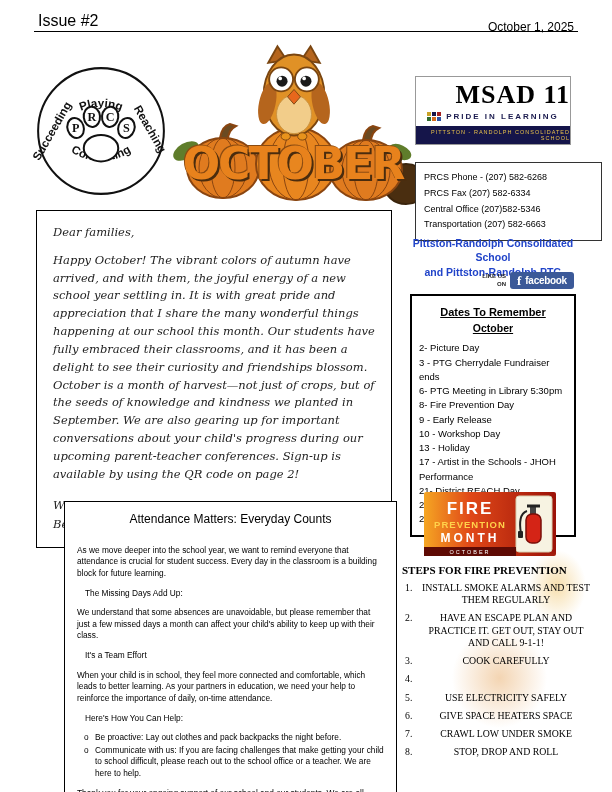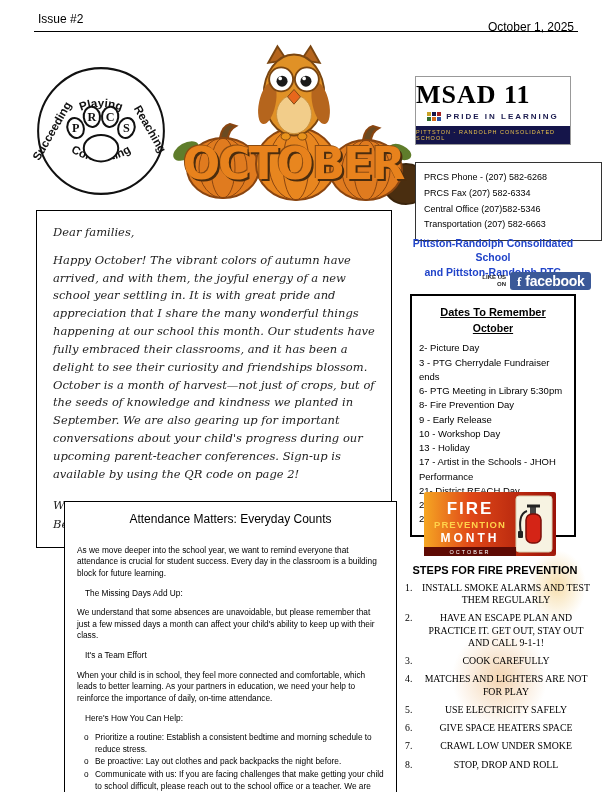--- a/index.html
+++ b/index.html
@@ -1,58 +1,58 @@
 <!DOCTYPE html>
 <html><head>
 <meta charset="utf-8">
 <style>
   html,body{margin:0;padding:0;background:#e9e9e9;}
   body{font-family:"Liberation Sans",sans-serif;color:#000;}
   .page{position:relative;width:612px;height:792px;margin:0 auto;background:#fff;overflow:hidden;box-shadow:0 0 6px rgba(0,0,0,.25);}
 
   
-  .header-issue{position:absolute;left:38px;top:12px;font-size:12px;}
+  .header-issue{position:absolute;left:38px;top:12px;font-size:16px;}
   .header-date{position:absolute;right:38px;top:20px;font-size:12px;}
   .header-rule{position:absolute;left:34px;right:34px;top:31px;border-top:1.2px solid #000;}
 
   
   .prcs-logo{position:absolute;left:30px;top:60px;width:142px;height:142px;}
   .prcs-word{font-family:"Liberation Sans",sans-serif;font-weight:bold;font-size:11.5px;fill:#111;}
   .prcs-letter{font-family:"Liberation Serif",serif;font-weight:bold;font-size:12px;fill:#111;}
 
   
   .masthead{position:absolute;left:168px;top:44px;width:250px;height:168px;}
   .pumpkins{position:absolute;left:0;top:62px;width:250px;height:100px;}
   .owl{position:absolute;left:80px;top:-2px;width:92px;height:106px;z-index:3;}
   .october-title{position:absolute;left:0;top:94px;width:100%;text-align:center;z-index:2;
     font-family:"DejaVu Sans",sans-serif;font-weight:bold;font-size:44px;letter-spacing:-2px;
     color:#e8821c;text-shadow:2px 2px 0 #4a2c0e,-1px -1px 0 #8a4b12;}
 
   
-  .msad-box{position:absolute;left:415px;top:76px;width:156px;border:1px solid #999;background:#fff;text-align:left;box-sizing:border-box;}
+  .msad-box{position:absolute;left:415px;top:76px;width:156px;border:1px solid #999;background:#fff;text-align:right;box-sizing:border-box;}
   .msad-name{font-family:"Liberation Serif",serif;font-weight:bold;font-size:26px;letter-spacing:1px;padding-top:5px;line-height:1;}
   .msad-tagline-row{display:flex;align-items:center;justify-content:center;gap:5px;padding:4px 0 5px;}
   .mosaic{display:grid;grid-template-columns:repeat(3,4px);gap:1px;}
   .mosaic span{width:4px;height:4px;display:block;}
   .msad-tagline{font-size:8px;font-weight:bold;letter-spacing:2px;color:#1a1a4e;}
   .msad-bar{background:#15154a;color:#e8c14a;font-size:5.5px;letter-spacing:1px;padding:3px 0;}
 
   
   .contact-box{position:absolute;left:415px;top:162px;width:187px;border:1px solid #333;padding:7px 8px;font-size:9px;line-height:1.75;box-sizing:border-box;background:#fff;}
 
   
   .school-block{position:absolute;left:405px;top:237px;width:176px;text-align:center;font-size:10.5px;font-weight:bold;line-height:1.3;color:#2144c9;}
   .school-ptg{margin-top:2px;}
 
   
   .fb-badge{position:absolute;left:478px;top:272px;display:flex;align-items:center;gap:4px;cursor:pointer;}
   .fb-like{font-size:6px;font-weight:bold;color:#222;text-align:right;line-height:1.2;width:28px;}
   .fb-lockup{display:flex;align-items:center;gap:4px;background:#3b5998;border-radius:3px;padding:2px 7px;color:#fff;}
   .fb-f{font-weight:bold;font-size:13px;font-family:"Liberation Serif",serif;line-height:1;}
-  .fb-brand{font-weight:bold;font-size:14px;letter-spacing:-.3px;line-height:1;}
+  .fb-brand{font-weight:bold;font-size:10px;letter-spacing:-.3px;line-height:1;}
 
   
   .dates-box{position:absolute;left:410px;top:294px;width:166px;border:2px solid #000;padding:8px 7px;box-sizing:border-box;font-size:9.5px;line-height:1.5;background:#fff;}
   .dates-title{text-align:center;font-weight:bold;font-size:11px;text-decoration:underline;}
   .dates-subtitle{text-align:center;font-weight:bold;font-size:10.5px;text-decoration:underline;margin-bottom:5px;}
 
   
   .letter-box{position:absolute;left:36px;top:210px;width:356px;min-height:287px;box-sizing:border-box;border:1px solid #000;padding:13px 16px;background:#fff;
     font-family:"DejaVu Serif",serif;font-style:italic;font-size:11.5px;line-height:1.55;color:#222;}
   .letter-body{margin:10px 0 14px;}
@@ -62,21 +62,21 @@
   .attendance-box{position:absolute;left:64px;top:501px;width:333px;min-height:255px;box-sizing:border-box;border:1px solid #000;padding:9px 12px;background:#fff;font-size:8.3px;line-height:1.4;}
   .att-title{text-align:center;margin-bottom:17px;font-size:12px;}
   .att-p{margin:0 0 8px;}
   .att-h{text-align:left;margin:8px;}
   .att-bullets{margin:0 0 8px;padding:0;list-style:none;}
   .att-bullets li{padding-left:18px;position:relative;margin-bottom:1px;}
   .att-bullets li::before{content:"o";position:absolute;left:7px;}
 
   
   .fire-logo{position:absolute;left:424px;top:492px;width:132px;height:64px;}
-  .steps-heading{position:absolute;left:402px;top:564px;width:186px;text-align:center;font-family:Liberation Sans, sans-serif;font-weight:bold;font-size:11px;z-index:2;}
+  .steps-heading{position:absolute;left:402px;top:564px;width:186px;text-align:left;font-family:Liberation Serif, serif;font-weight:bold;font-size:11px;z-index:2;}
   .steps-list{position:absolute;left:400px;top:582px;width:190px;font-family:"Liberation Serif",serif;font-size:9.8px;line-height:1.25;z-index:2;}
   .step{display:flex;margin-bottom:6px;}
   .step-n{flex:none;width:22px;padding-left:5px;box-sizing:border-box;}
   .step-t{flex:1;text-align:center;}
   .watermark1{position:absolute;left:528px;top:550px;width:58px;height:72px;background:radial-gradient(closest-side,#f0c46a,rgba(240,196,106,0));opacity:.55;z-index:1;}
   .watermark2{position:absolute;left:452px;top:628px;width:95px;height:100px;background:radial-gradient(closest-side,#e2953f,rgba(226,149,63,0));opacity:.4;z-index:1;}
 </style>
 </head>
 <body>
 
@@ -214,21 +214,20 @@
 
   <div class="attendance-box">
     <div class="att-title">Attendance Matters: Everyday Counts</div>
     <p class="att-p">As we move deeper into the school year, we want to remind everyone that attendance is crucial for student success. Every day in the classroom is a building block for future learning.</p>
     <p class="att-h">The Missing Days Add Up:</p>
     <p class="att-p">We understand that some absences are unavoidable, but please remember that just a few missed days a month can affect your child's ability to keep up with their class.</p>
     <p class="att-h">It's a Team Effort</p>
     <p class="att-p">When your child is in school, they feel more connected and comfortable, which leads to better learning. As your partners in education, we need your help to reinforce the importance of daily, on-time attendance.</p>
     <p class="att-h">Here's How You Can Help:</p>
     <ul class="att-bullets">
-      <li>Prioritize a routine: Establish a consistent bedtime and morning schedule to reduce stress.</li>
       <li>Be proactive: Lay out clothes and pack backpacks the night before.</li>
       <li>Communicate with us: If you are facing challenges that make getting your child to school difficult, please reach out to the school office or a teacher. We are here to help.</li>
     </ul>
     <p class="att-p">Thank you for your ongoing support of our school and our students. We are all partners in this journey of education and every student matters!</p>
   </div>
 
   <svg class="fire-logo" viewBox="0 0 132 64">
     <defs>
       <linearGradient id="fgrad" x1="0" y1="0" x2="1" y2="0">
         <stop offset="0" stop-color="#f5a623"></stop>
@@ -264,21 +263,20 @@
     <div class="step">
       <span class="step-n">2.</span>
       <span class="step-t">HAVE AN ESCAPE PLAN AND PRACTICE IT. GET OUT, STAY OUT AND CALL 9-1-1!</span>
     </div>
     <div class="step">
       <span class="step-n">3.</span>
       <span class="step-t">COOK CAREFULLY</span>
     </div>
     <div class="step">
       <span class="step-n">4.</span>
-      <span class="step-t">MATCHES AND LIGHTERS ARE NOT FOR PLAY</span>
     </div>
     <div class="step">
       <span class="step-n">5.</span>
       <span class="step-t">USE ELECTRICITY SAFELY</span>
     </div>
     <div class="step">
       <span class="step-n">6.</span>
       <span class="step-t">GIVE SPACE HEATERS SPACE</span>
     </div>
     <div class="step">

